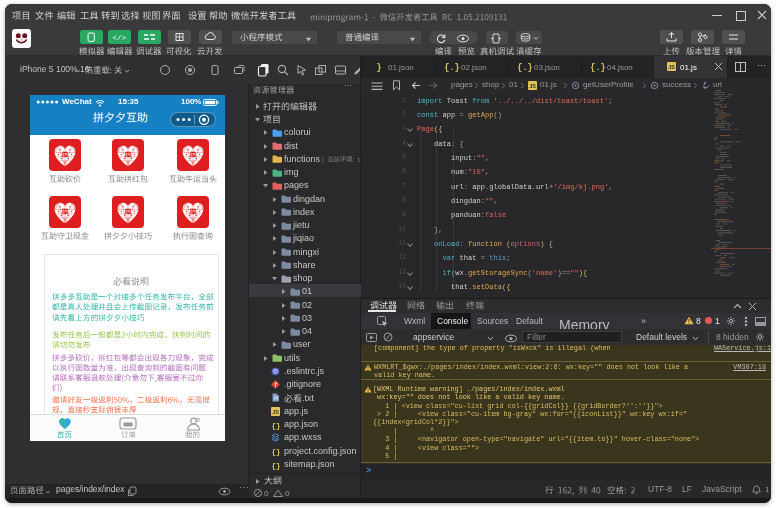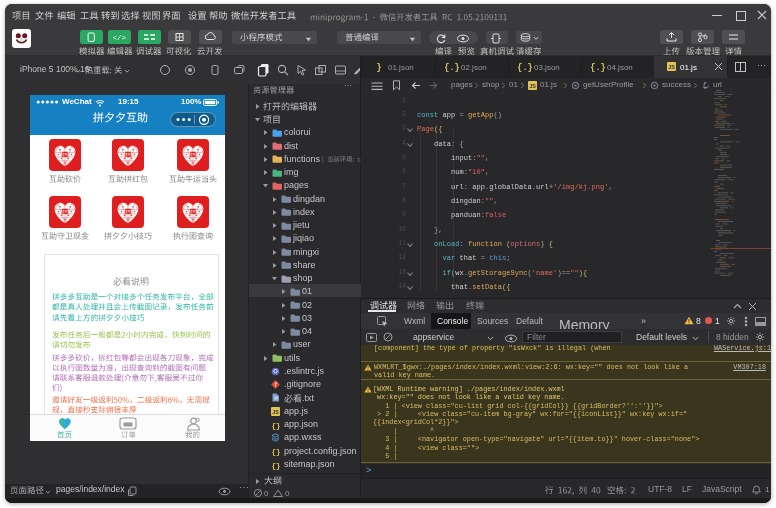--- a/index.html
+++ b/index.html
@@ -590,21 +590,21 @@
         <circle cx="6.8" cy="3" r="1.55" fill="#fff"></circle>
         <circle cx="11.4" cy="3" r="1.55" fill="#fff"></circle>
         <circle cx="16" cy="3" r="1.55" fill="#fff"></circle>
         <circle cx="20.6" cy="3" r="1.55" fill="#fff"></circle>
       </svg>
 <div class="t " style="left:62px;top:97px;font-size:8px;color:#ffffff;font-weight:bold;letter-spacing:0;">WeChat</div>
 <svg class="zp" style="left:95px;top:98.5px" width="10" height="8">
         <path d="M1 3 a6 6 0 0 1 8 0 M2.5 4.6 a3.8 3.8 0 0 1 5 0" fill="none" stroke="#fff" stroke-width="1.1"></path>
         <circle cx="5" cy="6.5" r="1.1" fill="#fff"></circle>
       </svg>
-<div class="t " style="left:118px;top:97px;font-size:8px;color:#ffffff;font-weight:bold;">19:15</div>
+<div class="t " style="left:118px;top:97px;font-size:8px;color:#ffffff;font-weight:bold;">15:35</div>
 <div class="t " style="left:181px;top:97px;font-size:8px;color:#ffffff;font-weight:bold;">100%</div>
 <svg class="zp" style="left:203px;top:99px" width="17" height="7">
         <rect x="0.5" y="0.5" width="13" height="6" rx="1.2" fill="none" stroke="#fff" stroke-width="0.9"></rect>
         <rect x="1.8" y="1.8" width="10.4" height="3.4" fill="#fff"></rect>
         <rect x="14.3" y="2.2" width="1.5" height="2.6" rx="0.7" fill="#fff"></rect>
       </svg>
 <svg class="zp" style="left:92.5px;top:112.0px" width="55.0" height="11.7">
         <g fill="#ffffff" stroke="#ffffff" stroke-width="14" transform="translate(0,9.46) scale(0.01100,0.01100)">
           <use href="#g62fc" x="0"></use>
           <use href="#g5915" x="1000"></use>
@@ -1418,20 +1418,21 @@
       </svg>
 <svg class="zp" style="left:701px;top:81px" width="9" height="9">
         <path d="M5.5 1 a2.5 2.5 0 1 0 2 2 L8 5.5 L4 8 L2 6 Z" fill="#8a8aa8"></path>
       </svg>
 <div class="t " style="left:713px;top:80px;font-size:8px;color:#9a9a9c;">url</div>
 <div style="left:361px;top:94px;width:410px;height:204px;background:#28282a;"></div>
 <div style="left:419.5px;top:127px;width:1px;height:166px;background:#35353a;position:absolute"></div>
 <div style="left:436.3px;top:127px;width:1px;height:166px;background:#35353a;position:absolute"></div>
 <div style="left:453.1px;top:127px;width:1px;height:166px;background:#35353a;position:absolute"></div>
 <div class="t " style="left:396px;top:96.5px;font-size:6.5px;color:#4e4e50;font-family:'Liberation Mono',monospace;width:10px;text-align:right;">1</div>
+<div class="t code" style="left:417px;top:96.5px"><span style="color:#52b5c0">import </span><span style="color:#cfd0d2">Toast </span><span style="color:#52b5c0">from </span><span style="color:#dd6b57">'../../../dist/toast/toast'</span><span style="color:#9fa1a3">;</span></div>
 <div class="t " style="left:396px;top:110.85px;font-size:6.5px;color:#4e4e50;font-family:'Liberation Mono',monospace;width:10px;text-align:right;">2</div>
 <div class="t code" style="left:417px;top:110.85px"><span style="color:#52b5c0">const </span><span style="color:#cfd0d2">app </span><span style="color:#9fa1a3">= </span><span style="color:#e2a855">getApp</span><span style="color:#9fa1a3">()</span></div>
 <div class="t " style="left:396px;top:125.2px;font-size:6.5px;color:#4e4e50;font-family:'Liberation Mono',monospace;width:10px;text-align:right;">3</div>
 <svg class="zp" style="left:406px;top:126.2px" width="8" height="8">
         <path d="M1.5 2.5 L4 5.5 L6.5 2.5" fill="none" stroke="#8a8a8c" stroke-width="1.1"></path>
       </svg>
 <div class="t code" style="left:417px;top:125.2px"><span style="color:#dd6b57">Page</span><span style="color:#c8b97a">({</span></div>
 <div class="t " style="left:396px;top:139.55px;font-size:6.5px;color:#4e4e50;font-family:'Liberation Mono',monospace;width:10px;text-align:right;">4</div>
 <svg class="zp" style="left:406px;top:140.55px" width="8" height="8">
         <path d="M1.5 2.5 L4 5.5 L6.5 2.5" fill="none" stroke="#8a8a8c" stroke-width="1.1"></path>

